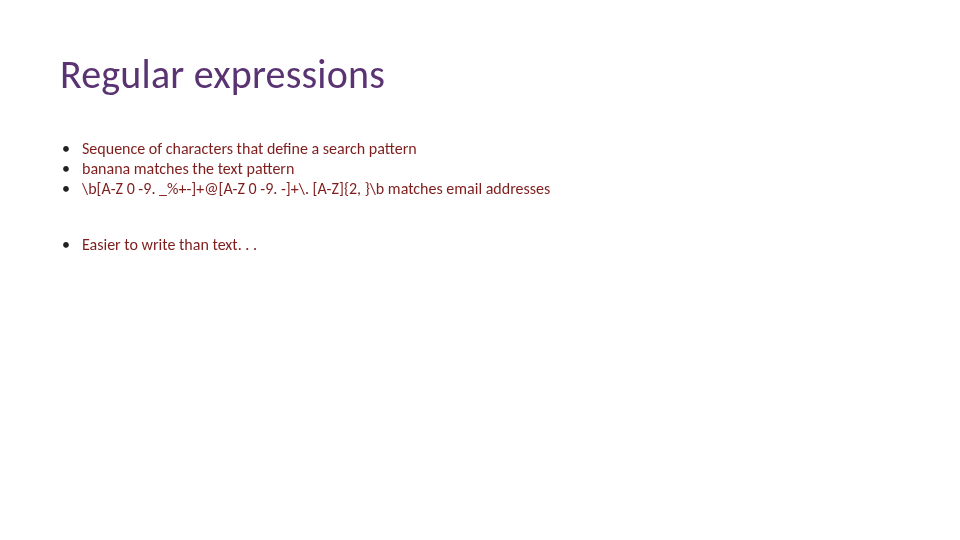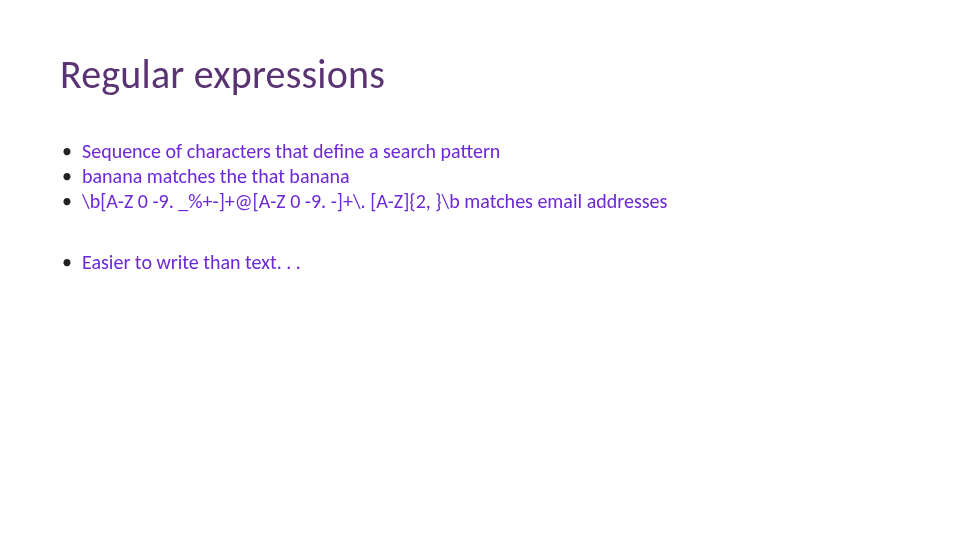--- a/index.html
+++ b/index.html
@@ -18,23 +18,23 @@
     padding: 50px 60px 60px 60px;
   }
   .title {
     font-size: 40px;
     font-weight: 400;
     color: #5a3373;
     margin: 0 0 40px 0;
     letter-spacing: 0.2px;
   }
   .body {
-    font-size: 20px;
+    font-size: 16px;
     line-height: 1.25;
-    color: #6d28d9;
+    color: #7f1d1d;
   }
   ul.bullets {
     list-style: none;
     margin: 0;
     padding: 0;
   }
   ul.bullets li {
     position: relative;
     padding-left: 22px;
     margin: 0;
@@ -52,21 +52,21 @@
 </style>
 </head>
 <body>
 
 <div class="slide">
   <h1 class="title">Regular expressions</h1>
 
   <div class="body">
     <ul class="bullets">
       <li>Sequence of characters that define a search pattern</li>
-      <li>banana matches the that banana</li>
+      <li>banana matches the text pattern</li>
       <li>\b[A-Z 0 -9. _%+-]+@[A-Z 0 -9. -]+\. [A-Z]{2, }\b matches email addresses</li>
     </ul>
 
     <div class="gap"></div>
 
     <ul class="bullets">
       <li>Easier to write than text. . .</li>
     </ul>
   </div>
 </div>

